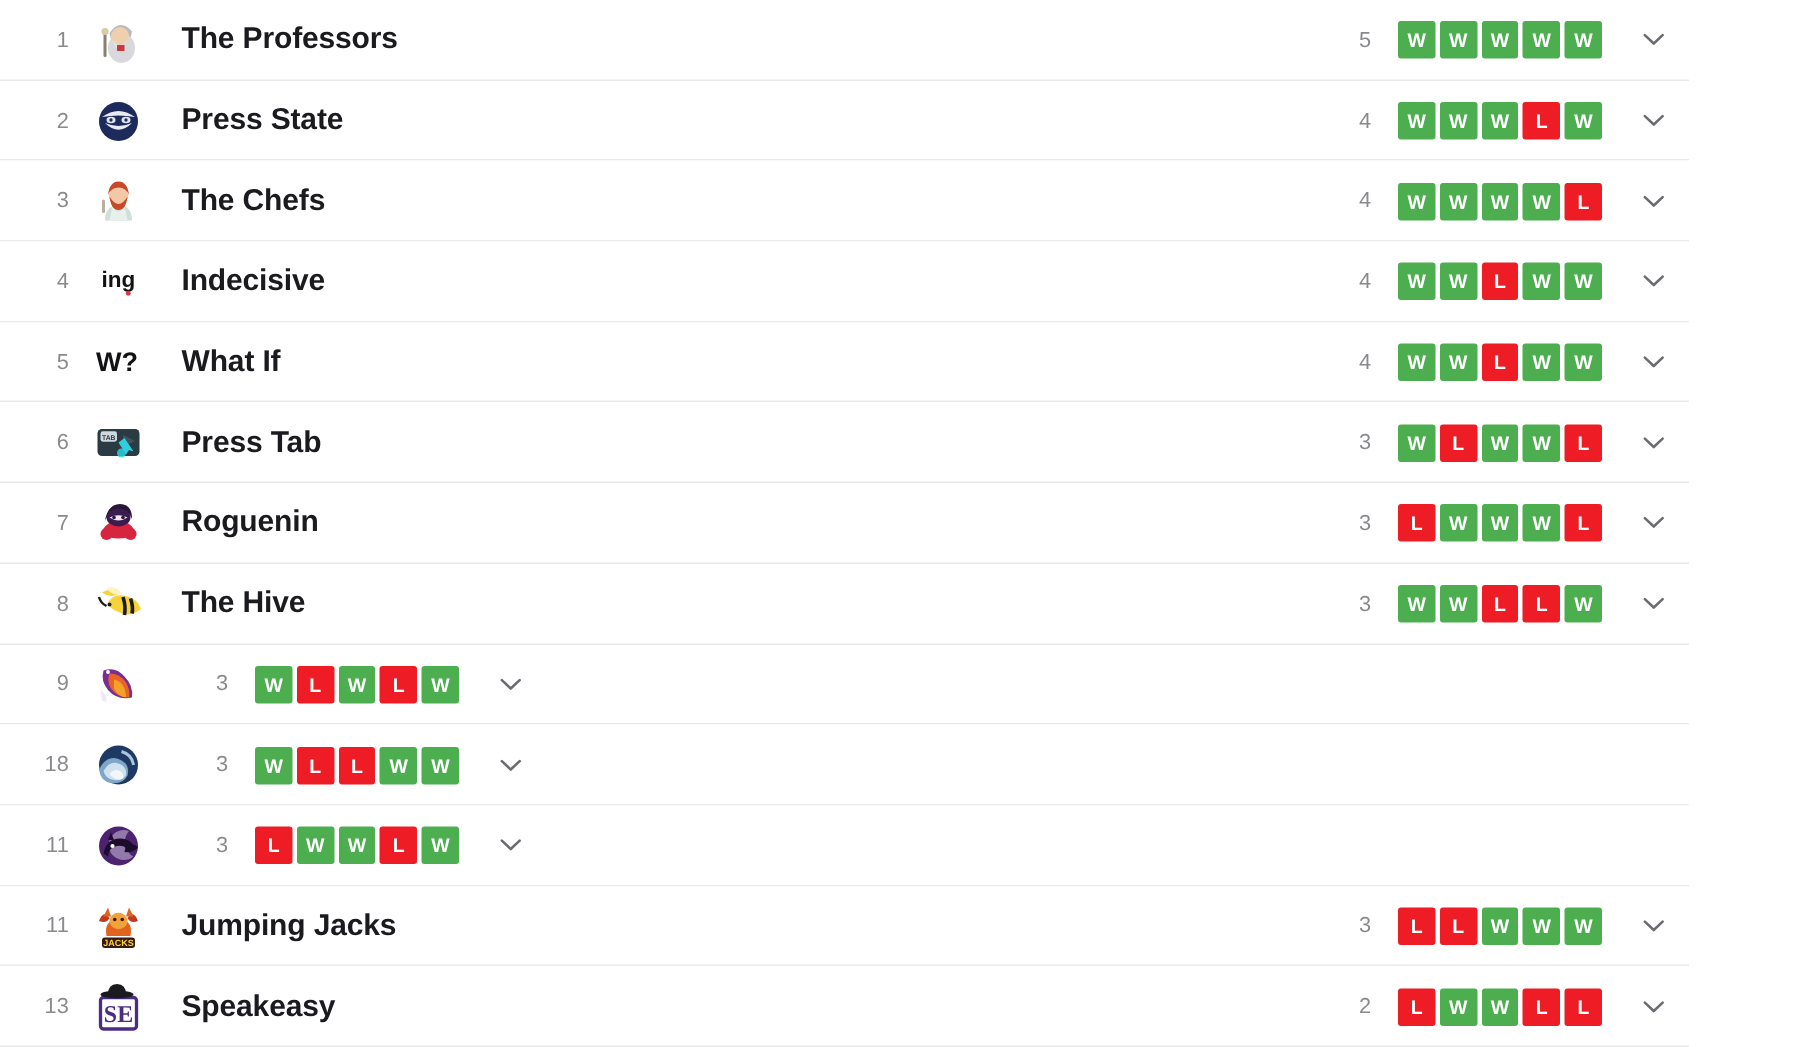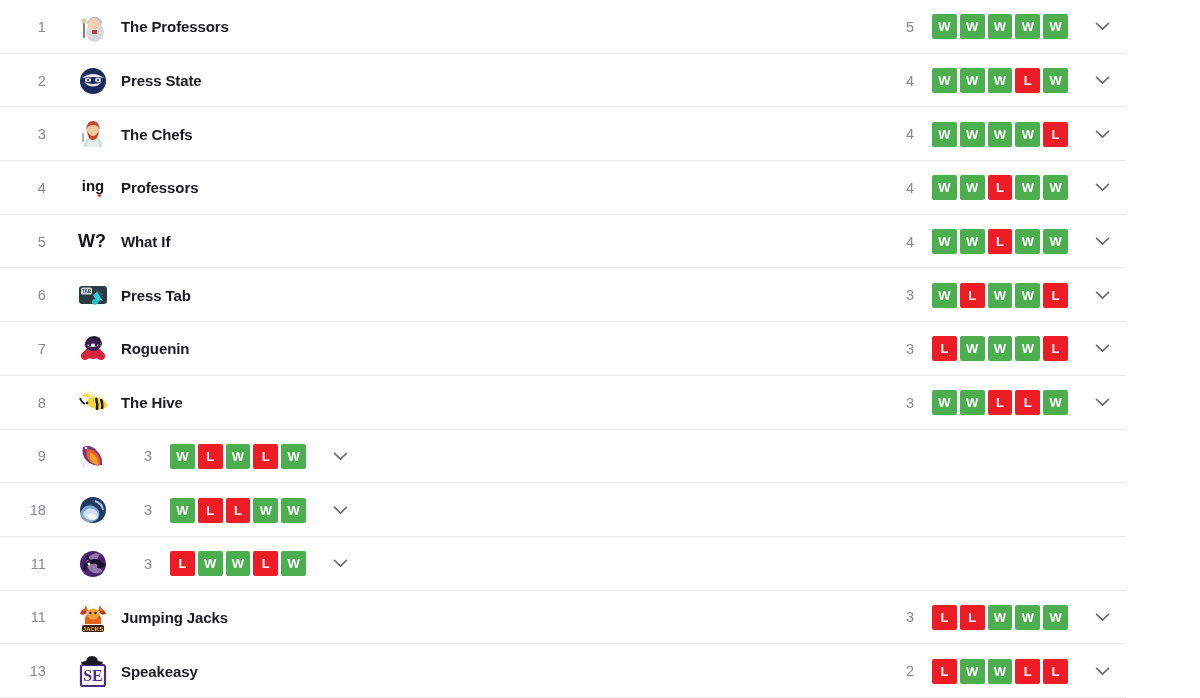--- a/index.html
+++ b/index.html
@@ -50,29 +50,29 @@
     flex: none;
   }
 
   
   .logo-cell {
     width: 48px;
     height: 40px;
     flex: none;
     display: flex;
     align-items: center;
-    justify-content: flex-end;
+    justify-content: flex-start;
   }
   .logo-cell svg { display: block; }
 
   
   .team-name {
     flex: 1 1 auto;
     padding-left: 11px;
-    font-size: 15px;
+    font-size: 20px;
     font-weight: bold;
     color: #1b1b1f;
     letter-spacing: -0.1px;
     white-space: nowrap;
     overflow: hidden;
   }
 
   
   .wins {
     width: 60px;
@@ -215,21 +215,21 @@
       </div>
     </div>
     <div class="row">
       <div class="rank">4</div>
       <div class="logo-cell">
         <svg width="34" height="26" viewBox="0 0 34 26" xmlns="http://www.w3.org/2000/svg">
           <text x="17" y="16" text-anchor="middle" font-family="Liberation Sans, sans-serif" font-size="15" font-weight="bold" fill="#121214">in<tspan fill="#121214">g</tspan></text>
           <circle cx="23.5" cy="20.5" r="1.6" fill="#e0323c"></circle>
         </svg>
       </div>
-      <div class="team-name">Professors</div>
+      <div class="team-name">Indecisive</div>
       <div class="wins">4</div>
       <div class="form">
         <span class="badge w">W</span>
         <span class="badge w">W</span>
         <span class="badge l">L</span>
         <span class="badge w">W</span>
         <span class="badge w">W</span>
       </div>
       <div class="chev-cell">
         <span class="chev">

